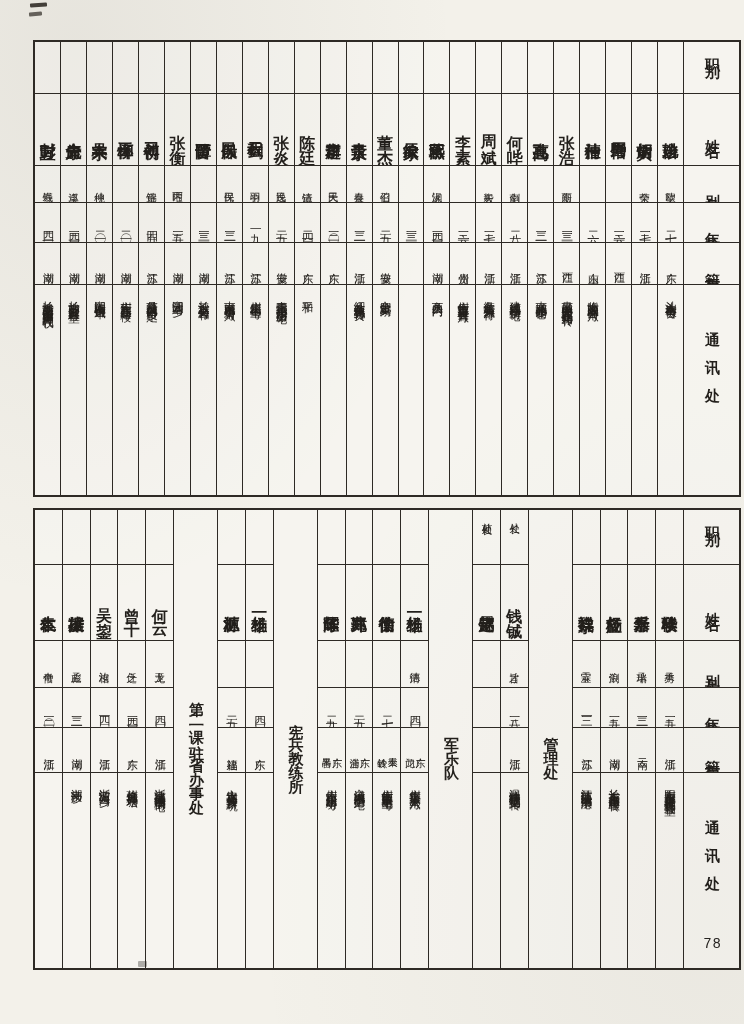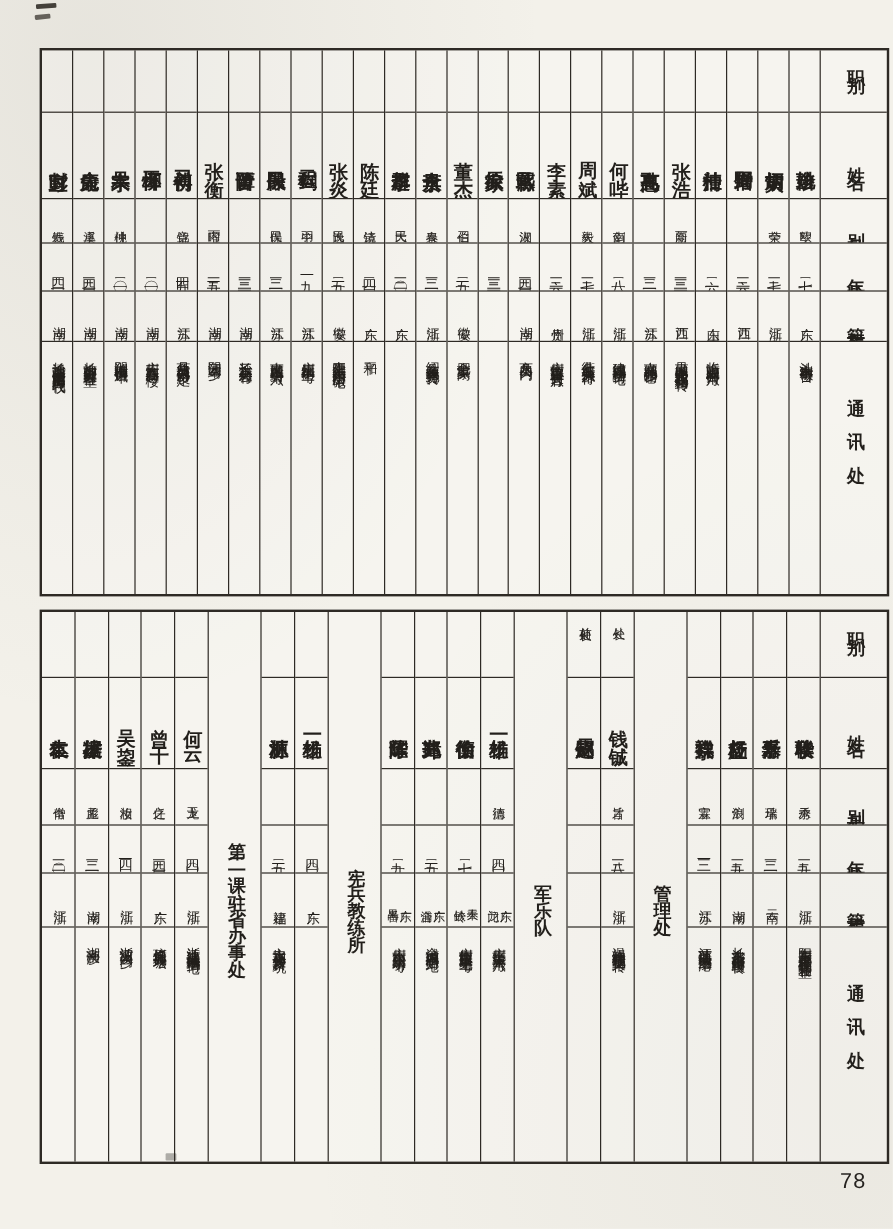--- a/index.html
+++ b/index.html
@@ -77,23 +77,23 @@
   .addr-text{font-size:11.5px;line-height:1.12;letter-spacing:1px;max-height:100%;}
   .role-text{font-size:10.5px;line-height:1.15;letter-spacing:1px;padding-top:4px;}
   .cell.role{align-items:flex-start;}
 
   .hlabel{font-size:15px;font-weight:bold;line-height:1.05;}
   .ls5{letter-spacing:5px;padding-top:5px;}
   .ls28{letter-spacing:28px;padding-top:28px;}
   .group-label{font-size:15px;font-weight:bold;letter-spacing:14px;padding-top:14px;line-height:1.05;}
 
   .page-number{
-    position:absolute;right:22px;top:974px;
-    font-size:18px;letter-spacing:1px;color:#262320;
-    font-family:Liberation Sans, sans-serif;
+    position:absolute;right:22px;top:936px;
+    font-size:14px;letter-spacing:1px;color:#262320;
+    font-family:Liberation Mono, monospace;
   }
 </style>
 </head>
 <body>
 
 <div class="page">
   <span class="mark tl1"></span>
   <span class="mark tl2"></span>
   <span class="mark bl1"></span>
 

